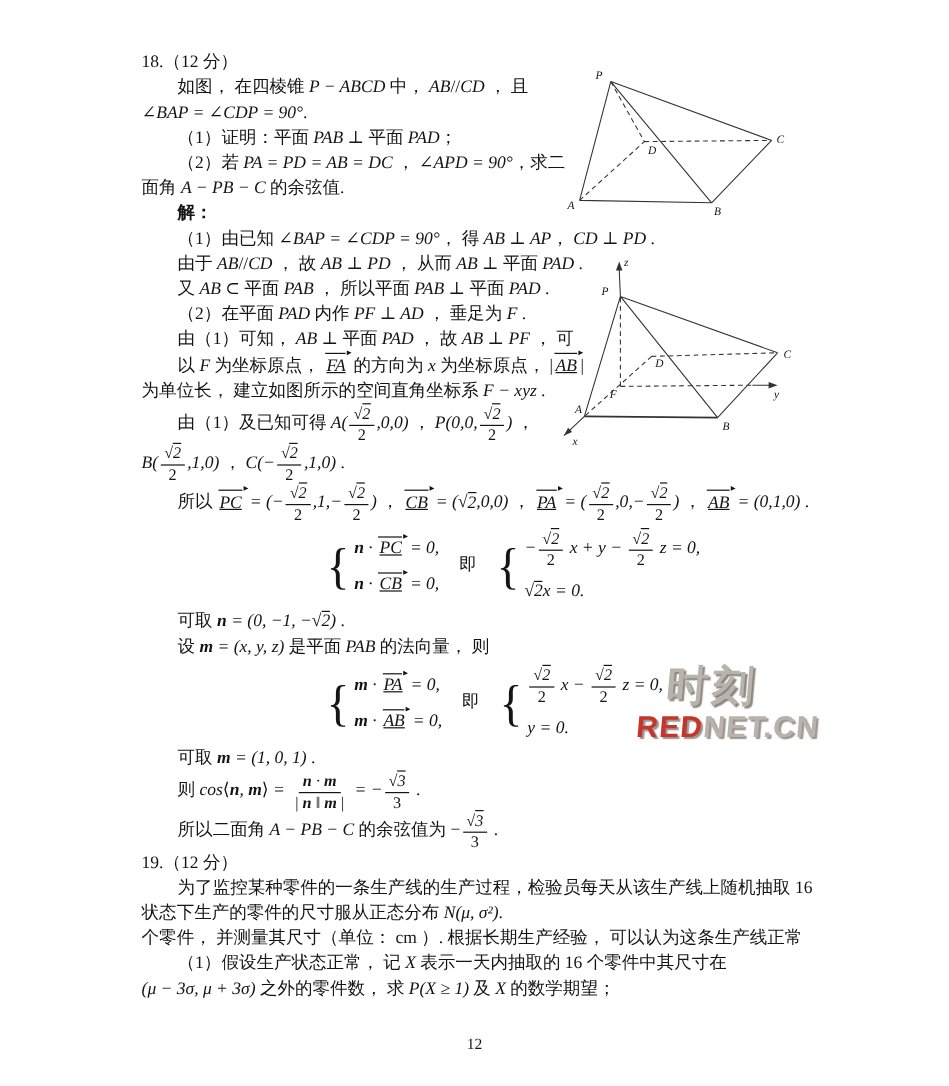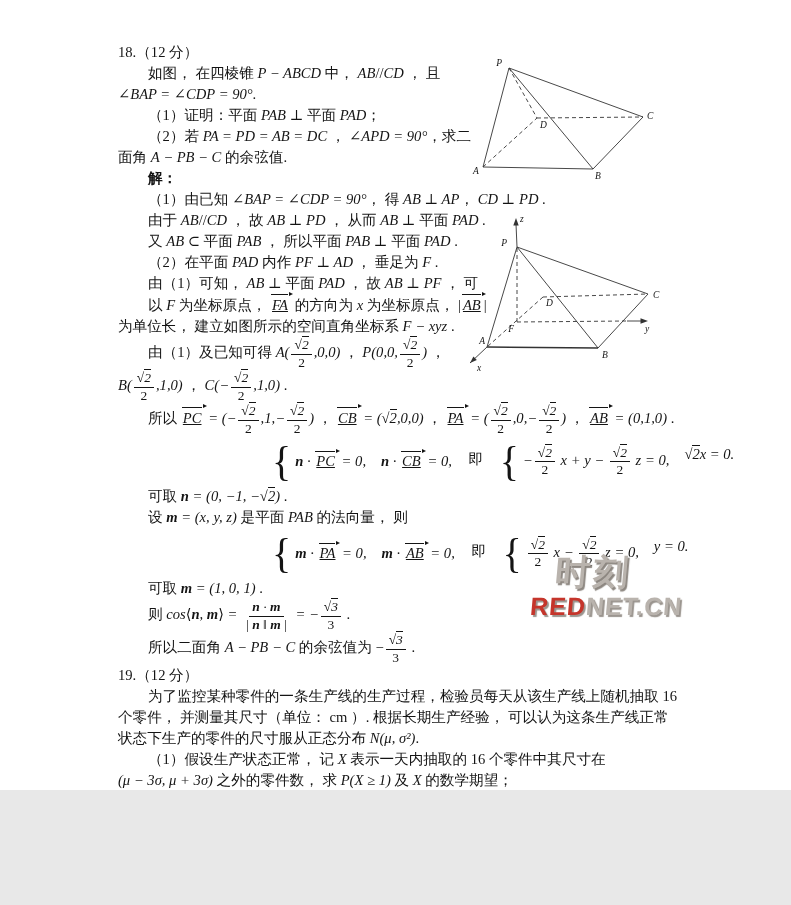--- a/index.html
+++ b/index.html
@@ -1,46 +1,46 @@
 <!DOCTYPE html>
 <html><head>
 <meta charset="utf-8">
 <style>
   html,body{margin:0;padding:0;background:#e8e8e8;}
-  .page{position:relative;width:791px;height:790px;background:#ffffff;overflow:hidden;
+  .page{position:relative;width:791px;height:905px;background:#ffffff;overflow:hidden;
         font-family:"Liberation Serif","DejaVu Serif",serif;color:#141414;}
   #doc{position:absolute;left:118px;top:42px;width:560px;}
   .line{font-size:14.6px;line-height:21px;white-space:nowrap;}
   .ind{padding-left:30px;}
   .tall{margin:0 0;}
   .eqline{padding-left:152px;margin:5px 0;}
   .cn{font-style:normal;}
   .mi{font-style:italic;}
   .bold{font-weight:bold;}
   .vec{display:inline-block;position:relative;font-style:italic;padding:1px 3px 0 2px;text-decoration:underline;}
   .vec::before{content:"";position:absolute;left:1px;right:3px;top:0;border-top:1px solid #141414;}
   .vec::after{content:"";position:absolute;right:-2px;top:-2.5px;width:0;height:0;
               border-left:4px solid #141414;border-top:2.5px solid transparent;border-bottom:2.5px solid transparent;}
   .frac{display:inline-flex;flex-direction:column;align-items:center;vertical-align:middle;
         font-size:13.5px;line-height:1.15;margin:0 2px;}
   .frac>.fn{border-bottom:1px solid #141414;padding:0 3px 1px 3px;}
   .frac>.fd{padding:0 3px;}
   .sqrtv{border-top:1px solid #141414;}
   .sys{display:inline-flex;align-items:center;vertical-align:middle;margin:0 2px;}
   .sys>.brace{font-size:40px;font-weight:400;margin-right:4px;line-height:1;transform:scaleY(1.05);}
-  .sys>.rows{display:flex;flex-direction:row;gap:15px;}
+  .sys>.rows{display:flex;flex-direction:column;gap:10px;}
   .sys>.rows>div{line-height:19px;}
   svg.diagram{position:absolute;}
   svg.diagram text{font-family:"Liberation Serif","DejaVu Serif",serif;font-style:italic;font-size:9.5px;fill:#141414;}
   .wm{position:absolute;left:532px;top:554px;line-height:1;transform:skewX(-5deg);pointer-events:none;}
   .wm1{font-family:"Liberation Sans","DejaVu Sans",sans-serif;font-size:35px;font-weight:bold;
        color:#b9b3ad;text-shadow:2px 2px 1px #8d8781;letter-spacing:3px;padding-left:22px;}
   .wm2{font-family:"Liberation Sans","DejaVu Sans",sans-serif;font-size:25px;font-weight:800;
        margin-top:5px;letter-spacing:1px;text-shadow:2px 2px 1px #9a948e;}
-  .pageno{position:absolute;top:862px;left:0;width:100%;text-align:center;font-size:16px;}
+  .pageno{position:absolute;top:862px;left:0;width:100%;text-align:center;font-size:13px;}
 </style>
 </head>
 <body>
 
 <main class="page">
 
   <div id="doc">
       <div class="line "><span class="cn">18.（12 分）</span></div>
       <div class="line ind"><span class="cn">如图， 在四棱锥 </span><span class="mi">P − ABCD</span><span class="cn"> 中， </span><span class="mi">AB</span><span class="cn">//</span><span class="mi">CD</span><span class="cn"> ， 且</span></div>
       <div class="line "><span class="mi">∠BAP = ∠CDP = 90°</span><span class="cn">.</span></div>
@@ -129,22 +129,22 @@
         </span><span class="mi"> = −</span><span class="frac">
           <span class="fn"><span class="mi"><span>√</span><span class="sqrtv">3</span></span></span>
           <span class="fd"><span class="cn">3</span></span>
         </span><span class="cn"> .</span></div>
       <div class="line ind tall"><span class="cn">所以二面角 </span><span class="mi">A − PB − C</span><span class="cn"> 的余弦值为 −</span><span class="frac">
           <span class="fn"><span class="mi"><span>√</span><span class="sqrtv">3</span></span></span>
           <span class="fd"><span class="cn">3</span></span>
         </span><span class="cn"> .</span></div>
       <div class="line "><span class="cn">19.（12 分）</span></div>
       <div class="line ind"><span class="cn">为了监控某种零件的一条生产线的生产过程，检验员每天从该生产线上随机抽取 16</span></div>
+      <div class="line "><span class="cn">状态下生产的零件的尺寸服从正态分布 </span><span class="mi">N(μ, σ²)</span><span class="cn">.</span></div>
       <div class="line "><span class="cn">个零件， 并测量其尺寸（单位： cm ）. 根据长期生产经验， 可以认为这条生产线正常</span></div>
-      <div class="line "><span class="cn">状态下生产的零件的尺寸服从正态分布 </span><span class="mi">N(μ, σ²)</span><span class="cn">.</span></div>
       <div class="line ind"><span class="cn">（1）假设生产状态正常， 记 </span><span class="mi">X</span><span class="cn"> 表示一天内抽取的  16  个零件中其尺寸在</span></div>
       <div class="line "><span class="mi">(μ − 3σ, μ + 3σ)</span><span class="cn"> 之外的零件数， 求 </span><span class="mi">P(X ≥ 1)</span><span class="cn"> 及 </span><span class="mi">X</span><span class="cn"> 的数学期望；</span></div>
     </div>
 
   <svg class="diagram" style="left:466px;top:56px" width="205" height="130" viewBox="0 0 205 130">
     <g stroke="#333" stroke-width="0.9" fill="none">
       <path d="M43,12 L17,111 M43,12 L127,113 M43,12 L177,61 M17,111 L127,113 M127,113 L177,61"></path>
       <path stroke-dasharray="4 3" d="M43,12 L71,62 M17,111 L71,62 M71,62 L177,61"></path>
     </g>
     <text x="36" y="10" text-anchor="end">P</text>

